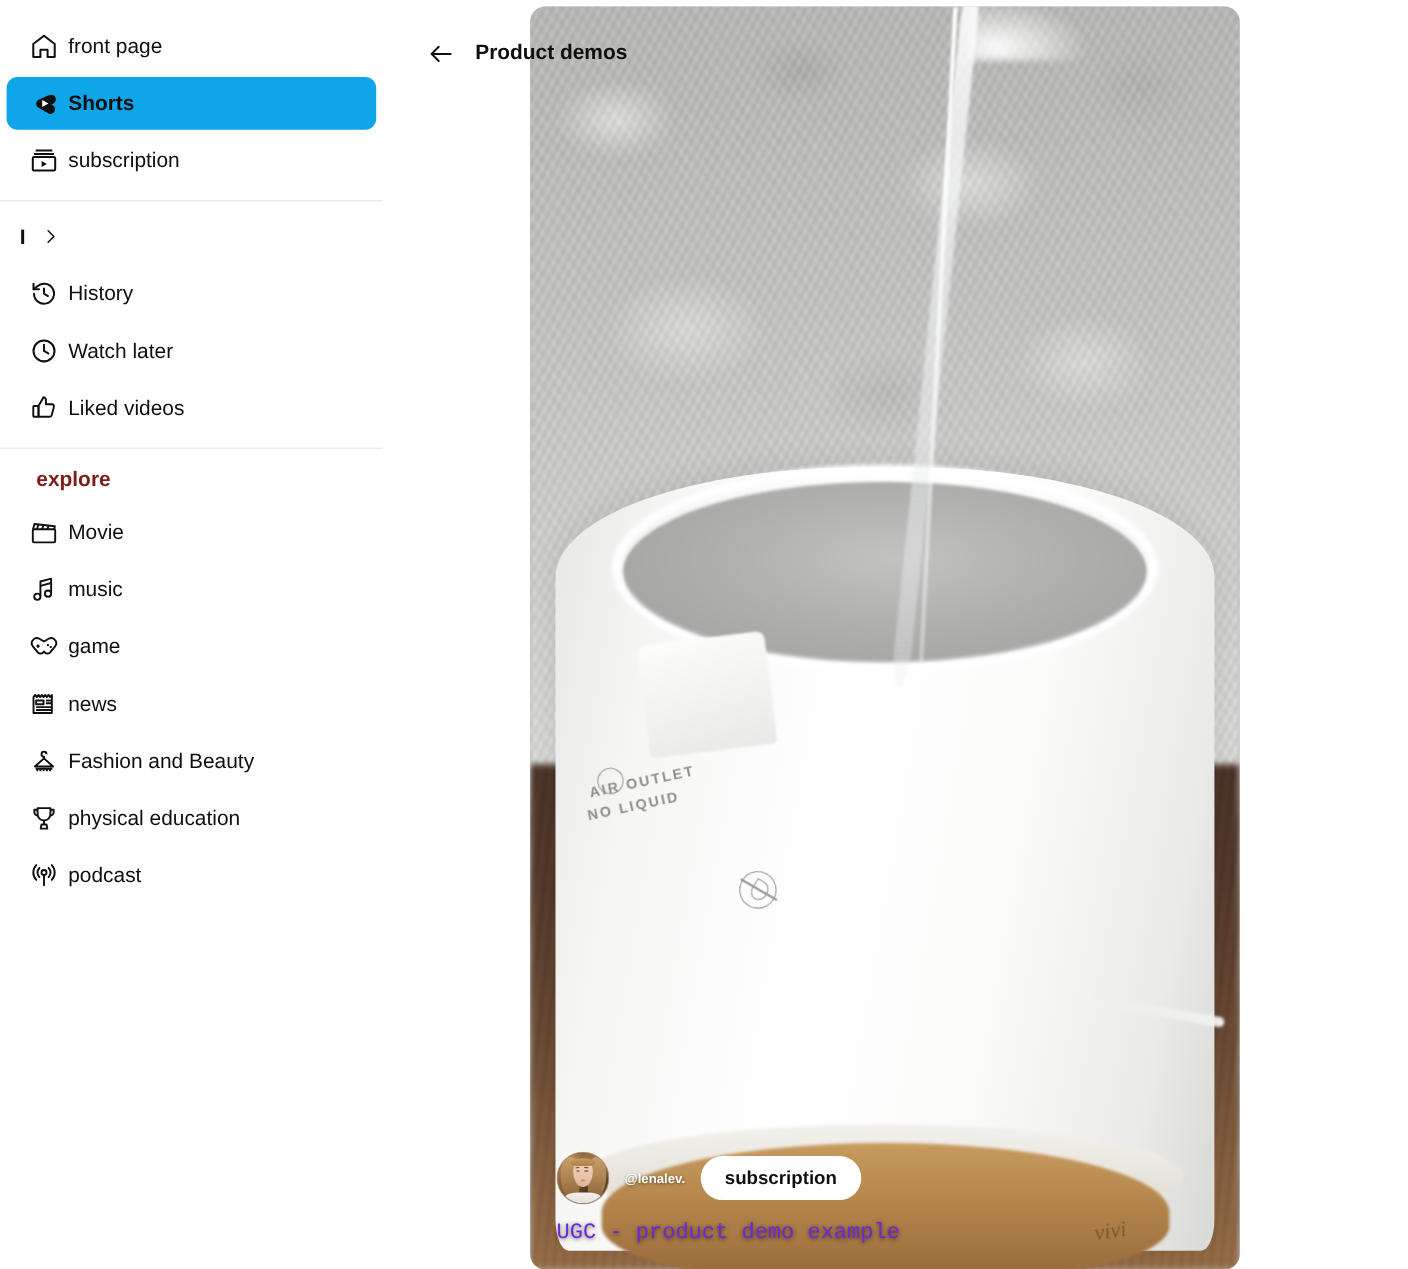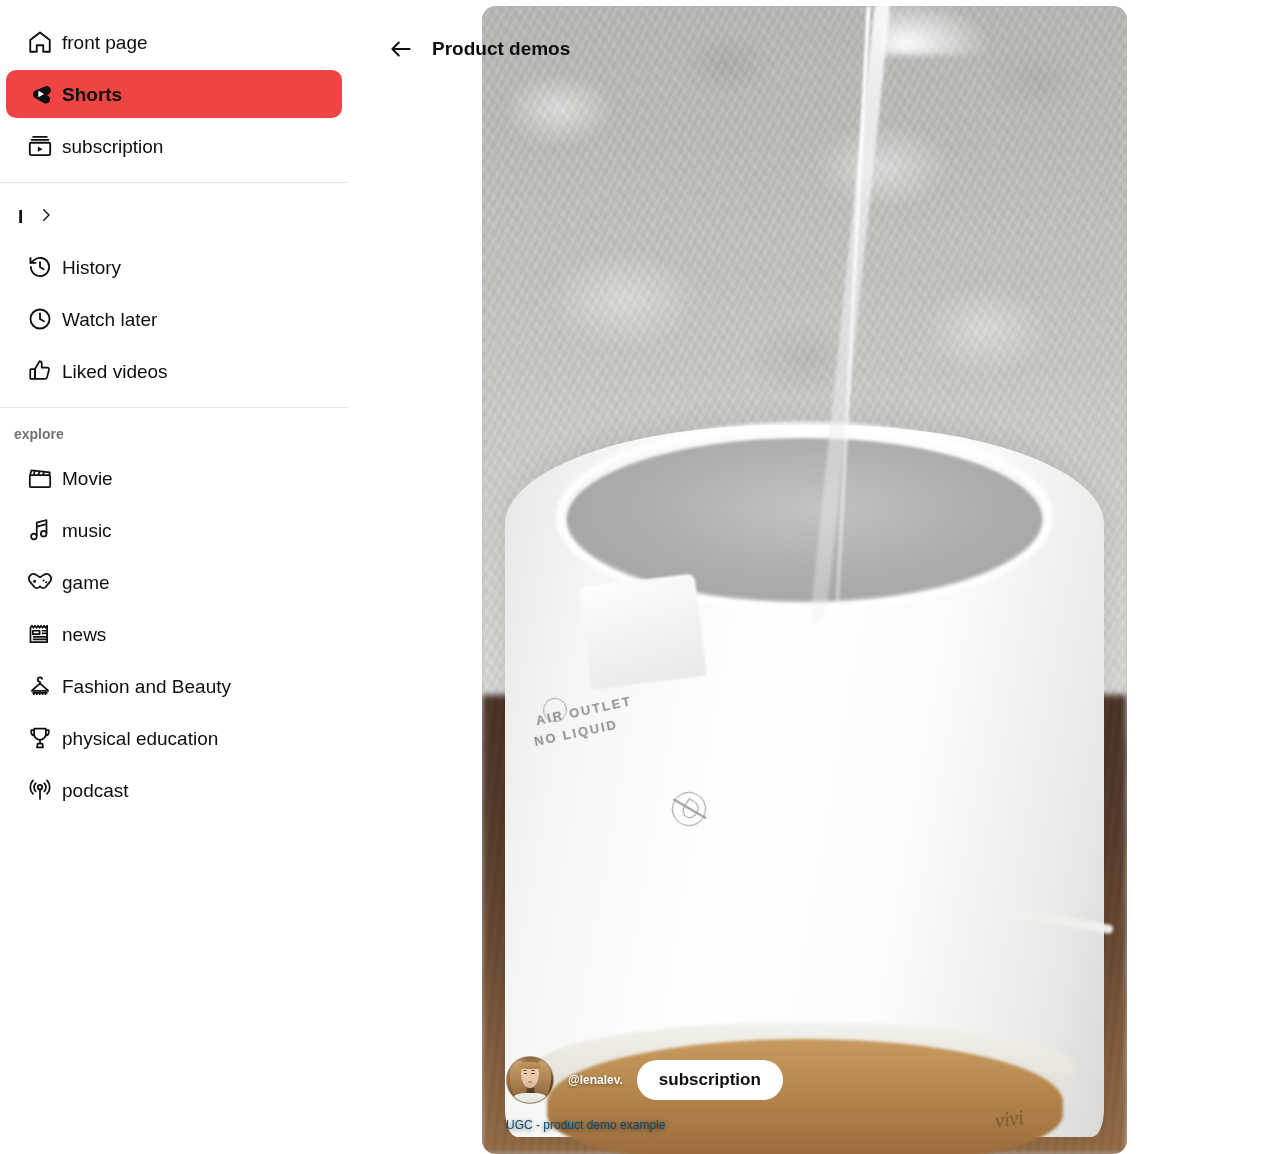--- a/index.html
+++ b/index.html
@@ -20,21 +20,21 @@
     position: relative;
   }
   .nav-item {
     display: flex; align-items: center;
     height: 48px;
     margin: 4px 6px;
     padding: 0 12px;
     border-radius: 10px;
     cursor: pointer;
   }
-  .nav-item.active { background: #ef4444; }
+  .nav-item.active { background: #0ea5e9; }
   .nav-icon {
     width: 44px; flex: 0 0 44px;
     display: flex; align-items: center; justify-content: center;
     color: #0f0f0f;
   }
   .nav-label {
     font-size: 19px;
     color: #0f0f0f;
     line-height: 1;
     white-space: nowrap;
@@ -47,22 +47,22 @@
   }
   .you-row {
     display: flex; align-items: center;
     height: 44px;
     padding: 0 18px;
     margin: 6px 0 4px 0;
     cursor: pointer;
   }
   .you-label { font-size: 19px; font-weight: 600; color: #0f0f0f; margin-right: 14px; }
   .section-title {
-    font-size: 14px; font-weight: 700; color: #737373;
-    padding: 6px 18px 8px 14px;
+    font-size: 19px; font-weight: 700; color: #7f1d1d;
+    padding: 6px 18px 8px 33px;
   }
 
   
   .main {
     position: relative;
     flex: 1 1 auto;
     height: 1154px;
   }
   .player-wrap {
     position: absolute;
@@ -281,23 +281,24 @@
   .sub-btn {
     background: #fff; color: #0f0f0f;
     border: none; border-radius: 20px;
     height: 40px; padding: 0 22px;
     font-size: 17px; font-weight: 600;
     font-family: "Liberation Sans", sans-serif;
     cursor: pointer; white-space: nowrap;
   }
   .video-title {
     margin-top: 14px;
-    font-size: 12px; color: #0c4a6e;
+    font-size: 20px; color: #6d28d9;
     text-shadow: 0 1px 4px rgba(0,0,0,.6);
     white-space: nowrap;
+    font-family: Liberation Mono, monospace;
   }
 
   
   .photo { position: absolute; inset: 0; }
   .photo .bg {
     position: absolute; inset: 0;
     background: linear-gradient(150deg, #7d5a33 0%, #9a7343 30%, #6e4d2b 62%, #4e3620 100%);
   }
   .photo .bg::after {
     content:""; position:absolute; inset:0;

